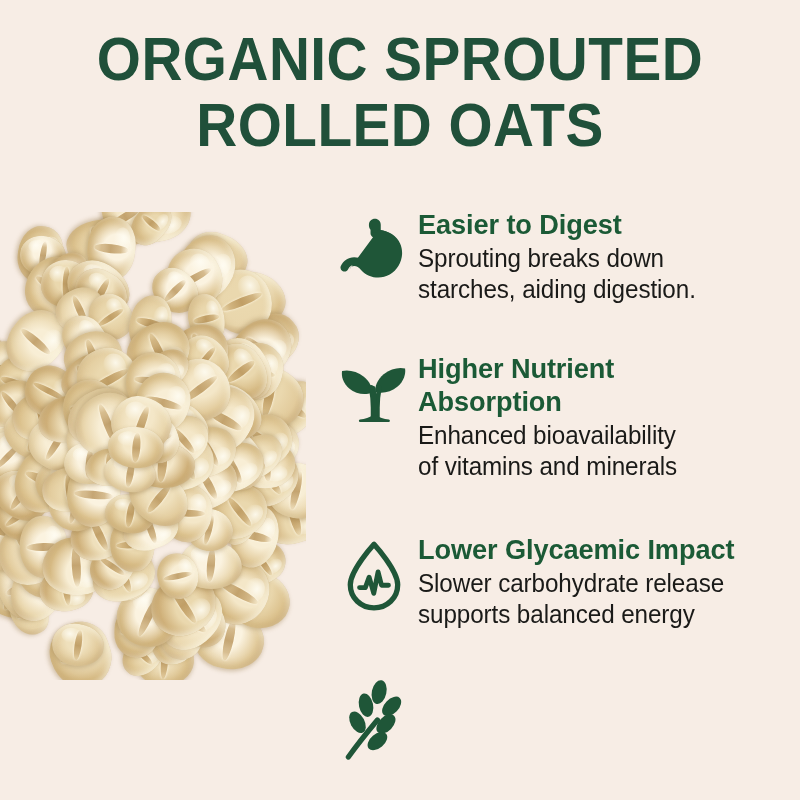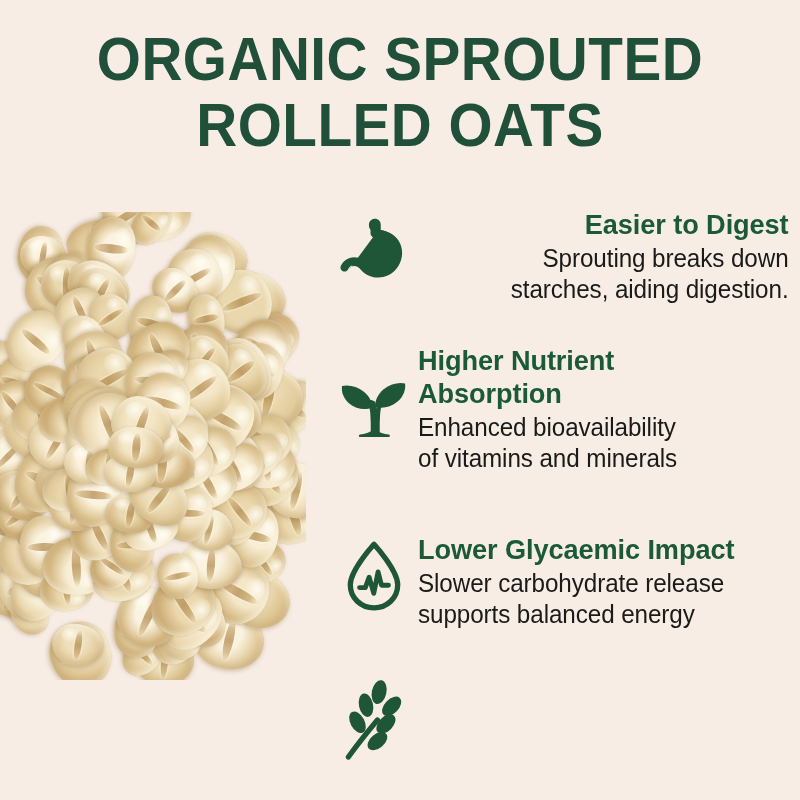--- a/index.html
+++ b/index.html
@@ -109,22 +109,22 @@
   }
 
   .benefit {
     position: absolute;
     left: 0;
     width: 470px;
     display: flex;
     align-items: flex-start;
   }
 
-  #benefit-0 { top: 0px; text-align: right; }
-  #benefit-1 { top: 136px; align-items: center; }
+  #benefit-0 { top: 0px; }
+  #benefit-1 { top: 144px; }
   #benefit-2 { top: 325px; }
   #benefit-3 { top: 465px; }
 
   .benefit-icon {
     flex: 0 0 88px;
     width: 88px;
     height: 86px;
     display: flex;
     align-items: flex-start;
     justify-content: center;

